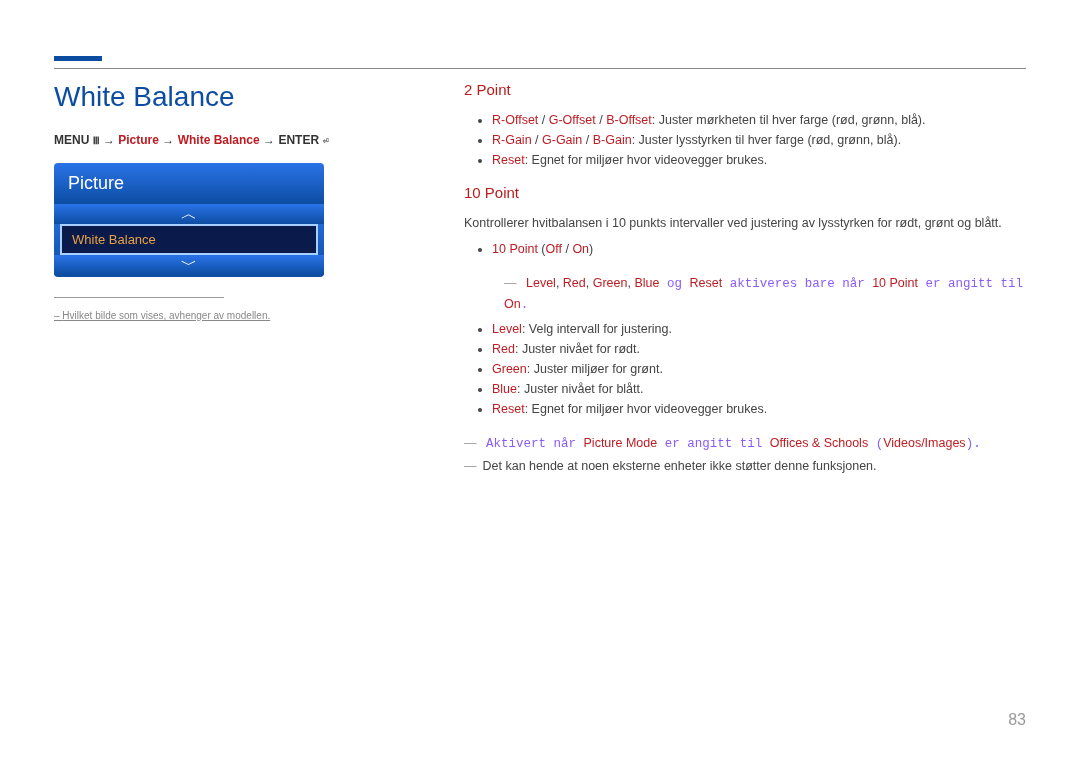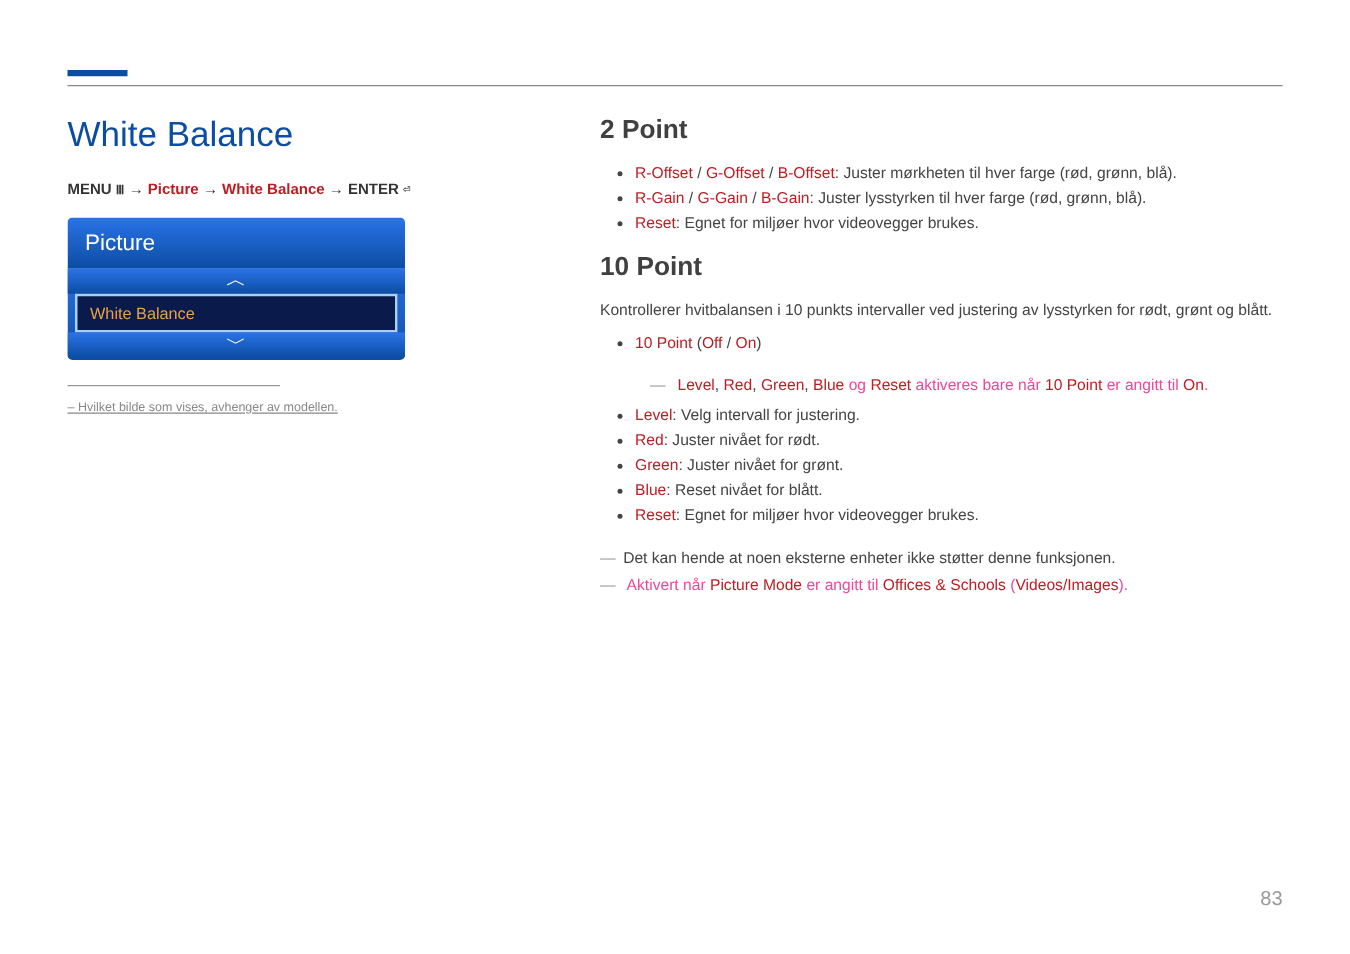--- a/index.html
+++ b/index.html
@@ -22,23 +22,23 @@
     position: absolute;
     left: 54px;
     top: 56px;
     width: 48px;
     border-top: 5px solid #0c4da2;
   }
   .content {
     position: absolute;
     left: 54px;
     right: 54px;
-    top: 92px;
+    top: 81px;
     display: flex;
-    gap: 66px;
+    gap: 50px;
   }
   .left-col { width: 360px; flex-shrink: 0; }
   .right-col { flex: 1; }
   h1.blue {
     color: #0c4da2;
     font-weight: 400;
     font-size: 28px;
     margin-bottom: 20px;
   }
   .breadcrumb {
@@ -90,37 +90,37 @@
     width: 170px;
     margin: 20px 0 12px 0;
   }
   .note {
     font-size: 10px;
     color: #888;
     text-decoration: underline;
   }
   .note::before { content: "– "; }
   h2.section {
-    font-size: 21px;
-    font-weight: 700;
-    color: #404040;
+    font-size: 15px;
+    font-weight: 400;
+    color: #b91c1c;
     margin-bottom: 12px;
   }
   .right-col p, .right-col li {
     font-size: 12.5px;
     line-height: 1.6;
     color: #444;
   }
   .right-col ul {
     list-style: disc;
     padding-left: 28px;
     margin: 4px 0 14px 0;
   }
   .hl { color: #bc1d23; }
-  .gray { color: #ec4899; }
+  .gray { color: #8b5cf6; font-family: Liberation Mono, monospace; }
   .dash-note {
     font-size: 12.5px;
     color: #9a9a9a;
     margin: 2px 0 2px 12px;
     line-height: 1.6;
   }
   .dash-note::before {
     content: "―";
     margin-right: 6px;
     color: #9a9a9a;
@@ -202,24 +202,24 @@
       <p class="dash-note">
         <span class="hl">Level</span>,
         <span class="hl">Red</span>,
         <span class="hl">Green</span>,
         <span class="hl">Blue</span><span class="gray"> og </span><span class="hl">Reset</span><span class="gray"> aktiveres bare når </span><span class="hl">10 Point</span><span class="gray"> er angitt til </span><span class="hl">On</span><span class="gray">.</span>
       </p>
     </div>
     <ul>
       <li><span class="hl">Level</span><span>: Velg intervall for justering.</span></li>
       <li><span class="hl">Red</span><span>: Juster nivået for rødt.</span></li>
-      <li><span class="hl">Green</span><span>: Juster nivået for grønt.</span></li>
-      <li><span class="hl">Blue</span><span>: Reset nivået for blått.</span></li>
+      <li><span class="hl">Green</span><span>: Juster miljøer for grønt.</span></li>
+      <li><span class="hl">Blue</span><span>: Juster nivået for blått.</span></li>
       <li><span class="hl">Reset</span><span>: Egnet for miljøer hvor videovegger brukes.</span></li>
     </ul>
-    <p class="dash-note" style="margin-left:0;">Det kan hende at noen eksterne enheter ikke støtter denne funksjonen.</p>
     <p class="dash-note" style="margin-left:0;">
       <span class="gray">Aktivert når </span><span class="hl">Picture Mode</span><span class="gray"> er angitt til </span><span class="hl">Offices &amp; Schools</span><span class="gray"> (</span><span class="hl">Videos/Images</span><span class="gray">).</span>
     </p>
+    <p class="dash-note" style="margin-left:0;">Det kan hende at noen eksterne enheter ikke støtter denne funksjonen.</p>
   </div>
 </div>
 
 <div class="page-num">83</div>
 
 </body></html>

